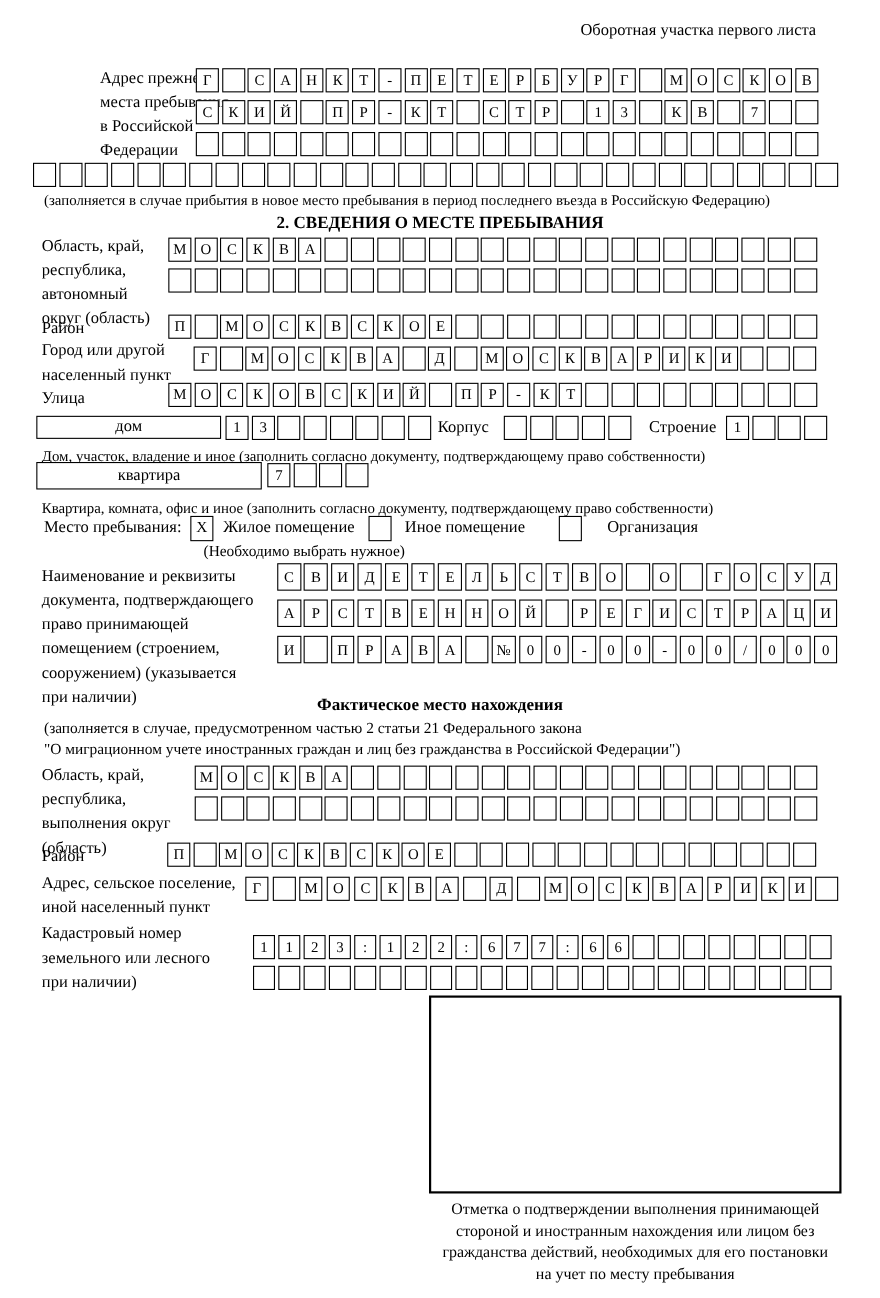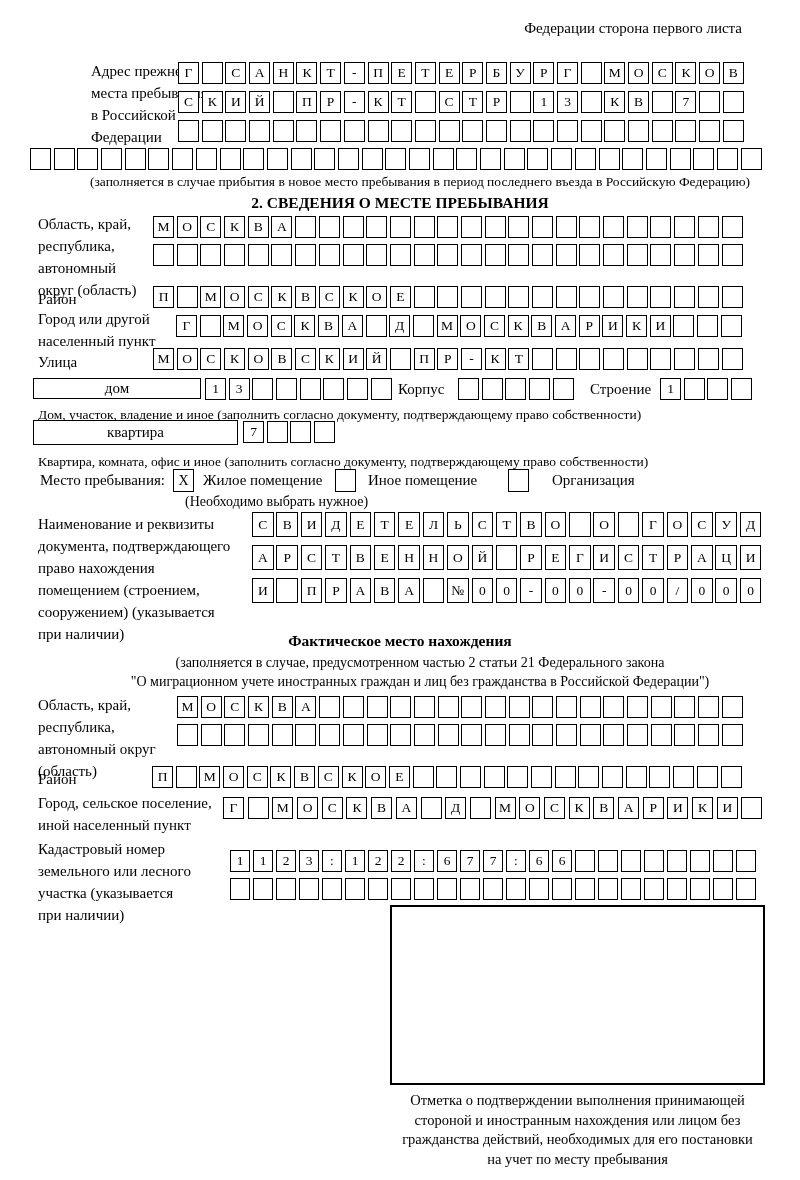--- a/index.html
+++ b/index.html
@@ -6,21 +6,21 @@
   .page{
     position:relative;
     width:800px;height:1180px;
     background:#fff;color:#000;
     font-family:"Liberation Serif", serif;
     overflow:hidden;
   }
   .lbl{position:absolute;font-size:15px;line-height:22px;}
   .note{position:absolute;font-size:15px;}
   .heading{position:absolute;left:0;right:0;text-align:center;font-weight:bold;font-size:15.5px;}
-  .caption{position:absolute;left:0;right:0;text-align:center;font-size:13.5px;padding-left:40px;}
+  .caption{position:absolute;left:0;right:0;text-align:left;font-size:13.5px;padding-left:40px;}
   .row{position:absolute;display:flex;}
   .cell{
     box-sizing:border-box;border:1.5px solid #000;background:#fff;
     display:inline-flex;align-items:center;justify-content:center;
     font-size:13.5px;font-family:"Liberation Serif", serif;
   }
   .g-std{gap:2.7px}  .g-std .cell{width:21px;height:22px}
   .g-doc{gap:2.9px}  .g-doc .cell{width:21.5px;height:25px}
   .g-cityc{gap:3.7px}.g-cityc .cell{width:21px;height:22px}
   .g-kad{gap:3px}    .g-kad .cell{width:20px;height:22px}
@@ -34,21 +34,21 @@
     display:flex;align-items:center;justify-content:center;font-size:14px;background:#fff;
   }
   .stamp-box{position:absolute;box-sizing:border-box;border:2px solid #000;background:#fff;}
   .stamp-caption{position:absolute;text-align:center;font-size:14.5px;line-height:19.5px;}
 </style>
 </head>
 <body>
 
 <div class="page">
 
-  <div class="note" style="top:20px;right:58px;">Федерации сторона первого листа</div>
+  <div class="note" style="top:20px;right:58px;">Оборотная участка первого листа</div>
 
   <div class="lbl" style="left:46px;top:60px;width:150px;margin-left:45px;">
       <div>Адрес прежнего</div>
       <div>места пребывания</div>
       <div>в Российской</div>
       <div>Федерации</div>
     </div>
   <div class="row g-std" style="left:178px;top:62px;">
       <span class="cell">Г</span>
       <span class="cell"></span>
@@ -356,21 +356,21 @@
   <div class="inline-lbl" style="left:203px;top:472px;">Жилое помещение</div>
   <div class="chk" style="left:335px;top:469px;"></div>
   <div class="inline-lbl" style="left:368px;top:472px;">Иное помещение</div>
   <div class="chk" style="left:508px;top:469px;"></div>
   <div class="inline-lbl" style="left:552px;top:472px;">Организация</div>
   <div class="inline-lbl" style="left:185px;top:494px;font-size:14px;">(Необходимо выбрать нужное)</div>
 
   <div class="lbl" style="left:38px;top:513px;width:210px;">
       <div>Наименование и реквизиты</div>
       <div>документа, подтверждающего</div>
-      <div>право нахождения</div>
+      <div>право принимающей</div>
       <div>помещением (строением,</div>
       <div>сооружением) (указывается</div>
       <div>при наличии)</div>
     </div>
   <div class="row g-doc" style="left:252px;top:512px;">
       <span class="cell">С</span>
       <span class="cell">В</span>
       <span class="cell">И</span>
       <span class="cell">Д</span>
       <span class="cell">Е</span>
@@ -438,21 +438,21 @@
       <span class="cell">0</span>
     </div>
 
   <div class="heading" style="top:632px;">Фактическое место нахождения</div>
   <div class="caption" style="top:655px;font-size:14px;">(заполняется в случае, предусмотренном частью 2 статьи 21 Федерального закона</div>
   <div class="caption" style="top:674px;font-size:14px;">"О миграционном учете иностранных граждан и лиц без гражданства в Российской Федерации")</div>
 
   <div class="lbl" style="left:38px;top:694px;width:145px;">
       <div>Область, край,</div>
       <div>республика,</div>
-      <div>автономный округ</div>
+      <div>выполнения округ</div>
       <div>(область)</div>
     </div>
   <div class="row g-std" style="left:177px;top:696px;">
       <span class="cell">М</span>
       <span class="cell">О</span>
       <span class="cell">С</span>
       <span class="cell">К</span>
       <span class="cell">В</span>
       <span class="cell">А</span>
       <span class="cell"></span>
@@ -524,21 +524,21 @@
       <span class="cell"></span>
       <span class="cell"></span>
       <span class="cell"></span>
       <span class="cell"></span>
       <span class="cell"></span>
       <span class="cell"></span>
       <span class="cell"></span>
     </div>
 
   <div class="lbl" style="left:38px;top:792px;width:185px;">
-      <div>Город, сельское поселение,</div>
+      <div>Адрес, сельское поселение,</div>
       <div>иной населенный пункт</div>
     </div>
   <div class="row g-cityc" style="left:223px;top:797px;">
       <span class="cell">Г</span>
       <span class="cell"></span>
       <span class="cell">М</span>
       <span class="cell">О</span>
       <span class="cell">С</span>
       <span class="cell">К</span>
       <span class="cell">В</span>
@@ -555,21 +555,20 @@
       <span class="cell">Р</span>
       <span class="cell">И</span>
       <span class="cell">К</span>
       <span class="cell">И</span>
       <span class="cell"></span>
     </div>
 
   <div class="lbl" style="left:38px;top:838px;width:190px;">
       <div>Кадастровый номер</div>
       <div>земельного или лесного</div>
-      <div>участка (указывается</div>
       <div>при наличии)</div>
     </div>
   <div class="row g-kad" style="left:230px;top:850px;">
       <span class="cell">1</span>
       <span class="cell">1</span>
       <span class="cell">2</span>
       <span class="cell">3</span>
       <span class="cell">:</span>
       <span class="cell">1</span>
       <span class="cell">2</span>

